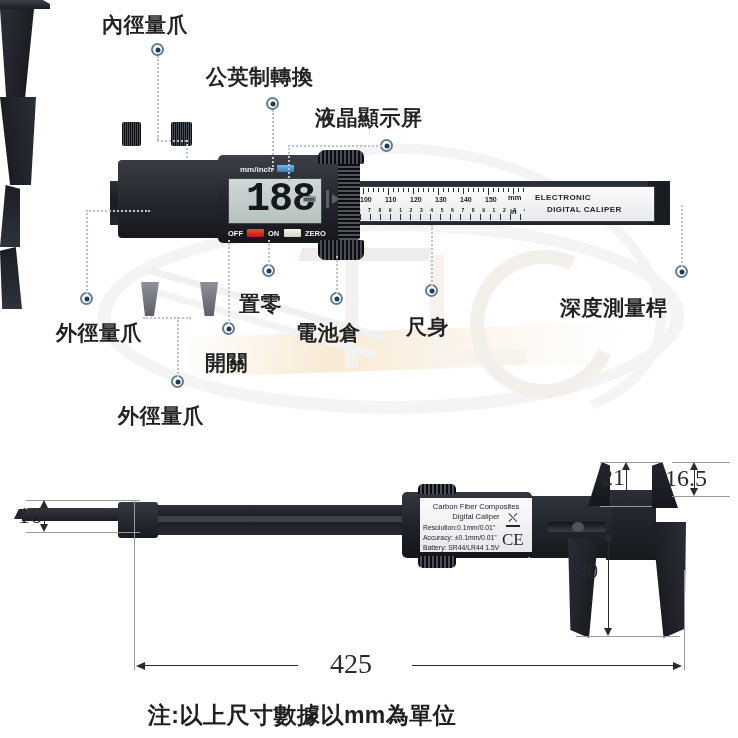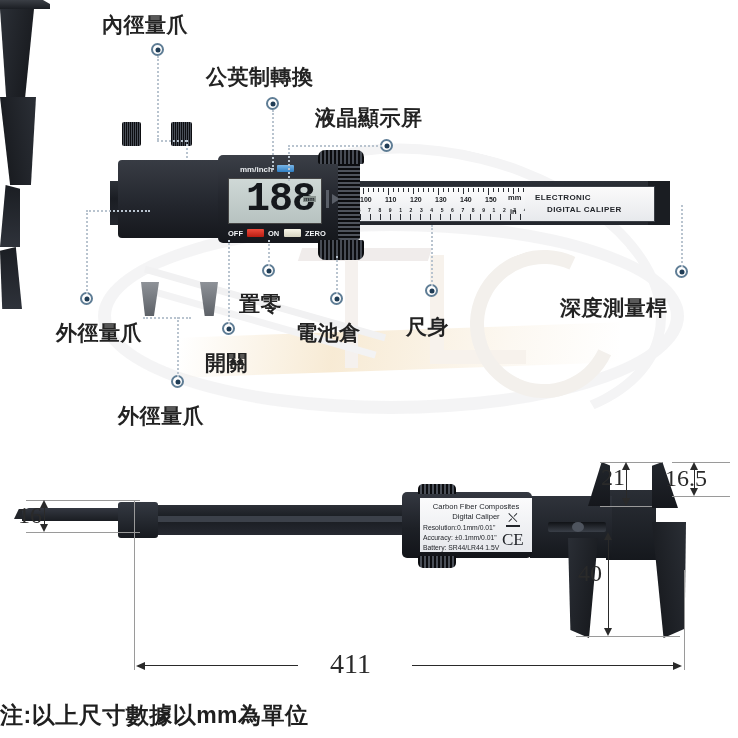--- a/index.html
+++ b/index.html
@@ -189,21 +189,21 @@
   .dimh{height:1.4px;}
   .ext{position:absolute;background:#8d8d8d;}
   .dimtxt{position:absolute;font-size:24px;color:#2a2a2a;
        font-family:"Liberation Serif",serif;white-space:nowrap;}
   .arrow-up,.arrow-dn,.arrow-lf,.arrow-rt{position:absolute;width:0;height:0;}
   .arrow-up{border-left:4px solid transparent;border-right:4px solid transparent;border-bottom:8px solid #2a2a2a;}
   .arrow-dn{border-left:4px solid transparent;border-right:4px solid transparent;border-top:8px solid #2a2a2a;}
   .arrow-lf{border-top:4px solid transparent;border-bottom:4px solid transparent;border-right:9px solid #2a2a2a;}
   .arrow-rt{border-top:4px solid transparent;border-bottom:4px solid transparent;border-left:9px solid #2a2a2a;}
 
-  #footnote{position:absolute;left:0;top:700px;width:604px;
+  #footnote{position:absolute;left:0;top:700px;width:604px;text-align:center;
        font-size:23px;font-weight:700;color:#1f1f1f;letter-spacing:.5px;}
 
   .ce{position:absolute;font-size:17px;font-family:"Liberation Serif",serif;color:#22252a;}
   .wee{position:absolute;font-size:13px;color:#22252a;}
 </style>
 </head>
 <body>
 
 <div id="stage">
 
@@ -466,26 +466,26 @@
     <div class="ext dimh" style="left:672px;top:66px;width:58px;height:1px;background:#9a9a9a"></div>
     <div class="dimline dimv" style="left:694px;top:34px;height:30px"></div>
     <div class="arrow-up" style="left:690.3px;top:32px"></div>
     <div class="arrow-dn" style="left:690.3px;top:58px"></div>
     <span class="dimtxt" style="left:665px;top:35px">16.5</span>
 
     <div class="ext dimh" style="left:576px;top:206px;width:104px;height:1px;background:#9a9a9a"></div>
     <div class="dimline dimv" style="left:608px;top:104px;height:100px"></div>
     <div class="arrow-up" style="left:604.3px;top:102px"></div>
     <div class="arrow-dn" style="left:604.3px;top:198px"></div>
-    <span class="dimtxt" style="left:578px;top:130px;font-size:24px">40</span>
+    <span class="dimtxt" style="left:578px;top:130px;font-size:20px">40</span>
 
     <div class="ext dimv" style="left:134px;top:70px;height:170px;width:1px;background:#9a9a9a"></div>
     <div class="ext dimv" style="left:684px;top:140px;height:100px;width:1px;background:#9a9a9a"></div>
     <div class="dimline dimh" style="left:138px;top:235px;width:160px"></div>
     <div class="dimline dimh" style="left:412px;top:235px;width:268px"></div>
     <div class="arrow-lf" style="left:136px;top:231.5px"></div>
     <div class="arrow-rt" style="left:673px;top:231.5px"></div>
-    <span class="dimtxt" style="left:330px;top:218px;font-size:28px">411</span>
+    <span class="dimtxt" style="left:330px;top:218px;font-size:28px">425</span>
   </div>
 
   <div id="footnote">注:以上尺寸數據以mm為單位</div>
 
 </div>
 
 </body></html>

